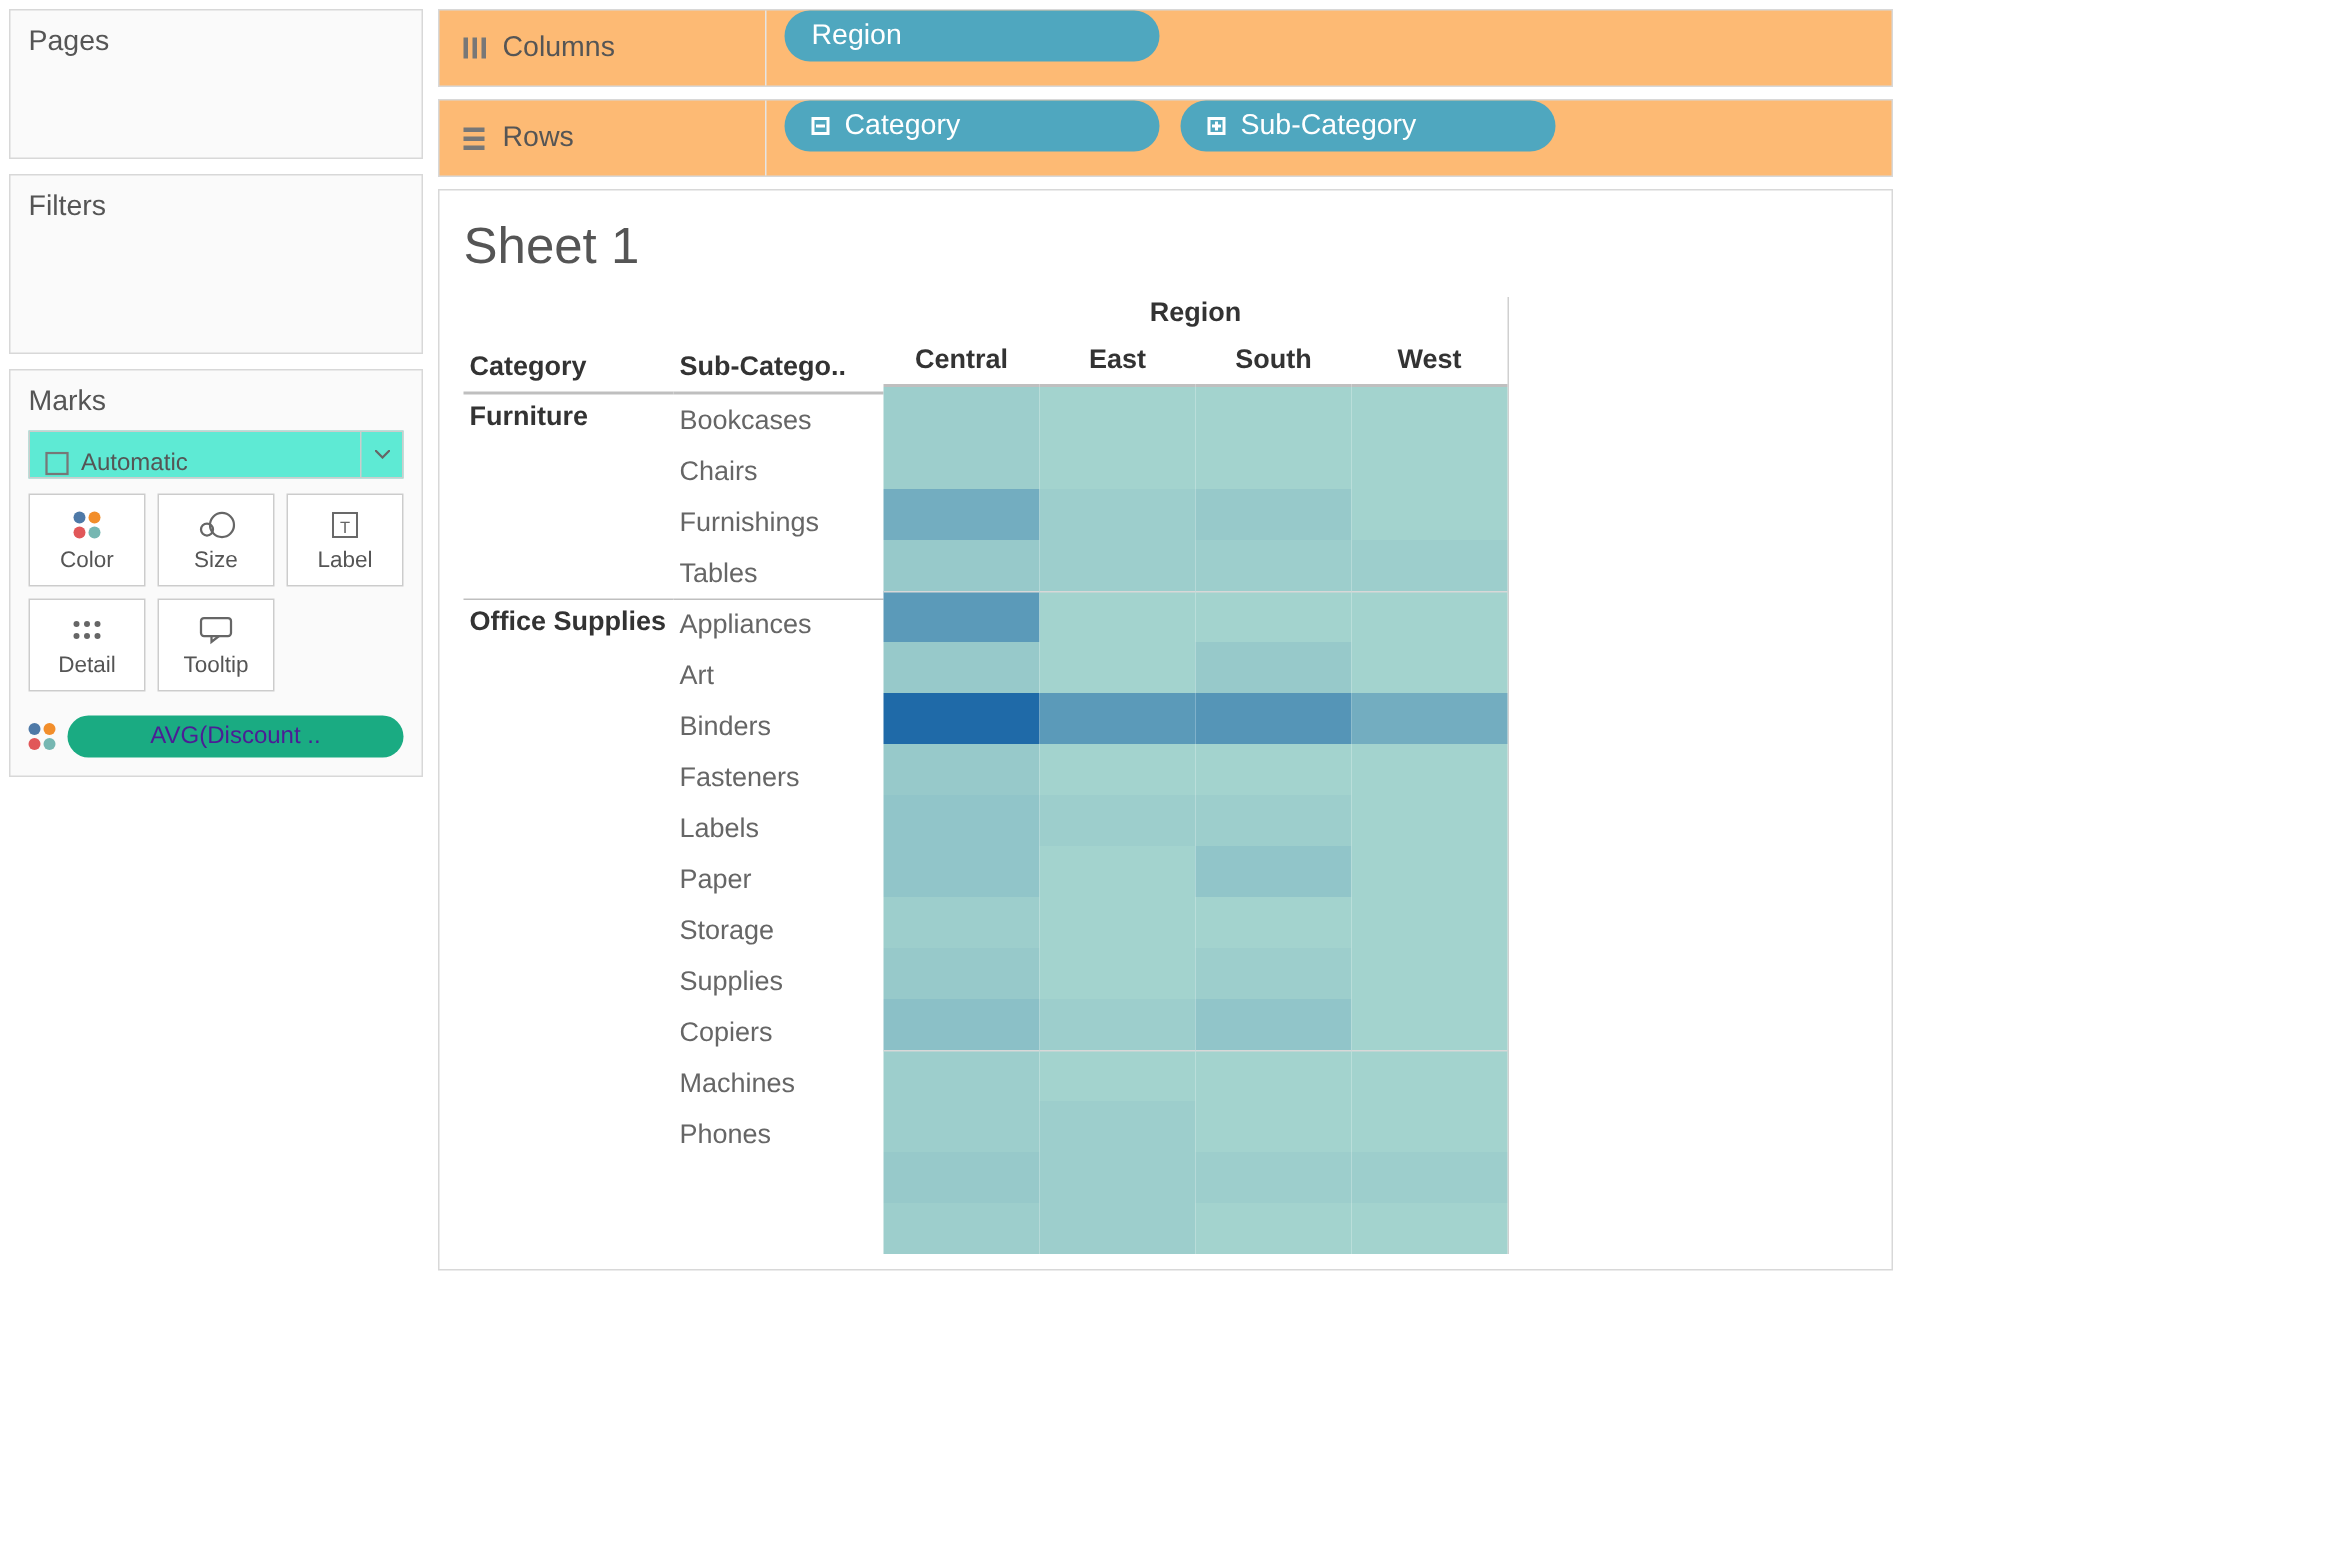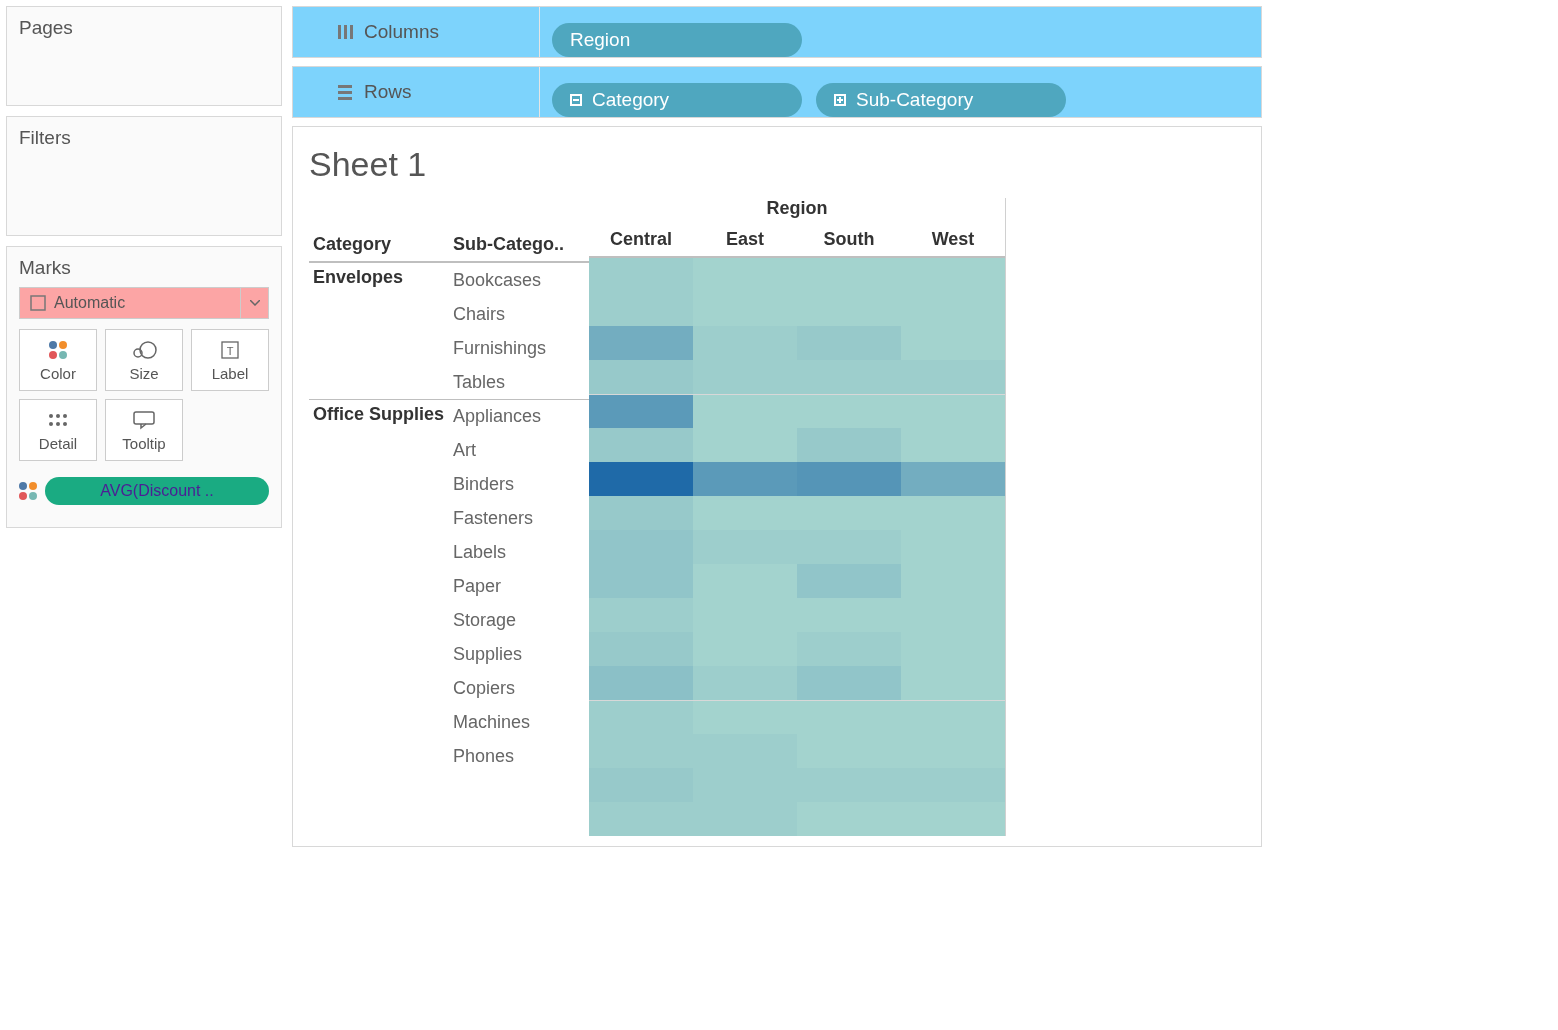--- a/index.html
+++ b/index.html
@@ -22,26 +22,26 @@
     padding: 10px 12px;
   }
   .panel-title {
     font-size: 19px;
     color: #555;
     font-weight: 400;
     margin-bottom: 6px;
   }
   .pages-panel { height: 100px; }
   .filters-panel { height: 120px; }
-  .marks-panel { padding-bottom: 22px; }
+  .marks-panel { padding-bottom: 12px; }
   .mark-type-select {
     display: flex;
-    align-items: center;
+    align-items: flex-end;
     border: 1px solid #ccc;
-    background: #fca5a5;
+    background: #5eead4;
     height: 32px;
     margin: 8px 0 10px 0;
   }
   .mark-type-main {
     flex: 1;
     display: flex;
     align-items: center;
     gap: 8px;
     padding: 0 10px;
     font-size: 16px;
@@ -104,25 +104,24 @@
     white-space: nowrap;
     overflow: hidden;
     text-overflow: ellipsis;
     text-align: center;
   }
 
   
   .center-col { display:flex; flex-direction:column; gap:8px;}
   .shelf {
     border: 1px solid #d8d8d8;
-    background: #7dd3fc;
-    display: flex;
-    align-items: flex-end;
+    background: #fdba74;
+    display: flex;
+    align-items: flex-start;
     height: 52px;
-    padding-left: 29px;
   }
   .shelf-label-cell {
     width: 218px;
     display: flex;
     align-items: center;
     gap: 10px;
     padding: 0 14px;
     font-size: 19px;
     color: #555;
     border-right: 1px solid #e5e5e5;
@@ -369,21 +368,21 @@
       <div class="sheet-title">Sheet 1</div>
       <div id="heatmap-mount">
           <div style="display:flex">
             <div>
               <div style="height:30px"></div>
               <div style="display:grid;grid-template-columns:140px 140px">
                 <div class="hdr-cell">Category</div>
                 <div class="hdr-cell">Sub-Catego..</div>
               </div>
               <div style="display:grid;grid-template-columns:140px 140px">
-                <div class="cat-cell">Envelopes</div>
+                <div class="cat-cell">Furniture</div>
                 <div class="subcat-cell">Bookcases</div>
               </div>
               <div style="display:grid;grid-template-columns:140px 140px">
                 <div class="cat-cell"></div>
                 <div class="subcat-cell">Chairs</div>
               </div>
               <div style="display:grid;grid-template-columns:140px 140px">
                 <div class="cat-cell"></div>
                 <div class="subcat-cell">Furnishings</div>
               </div>

